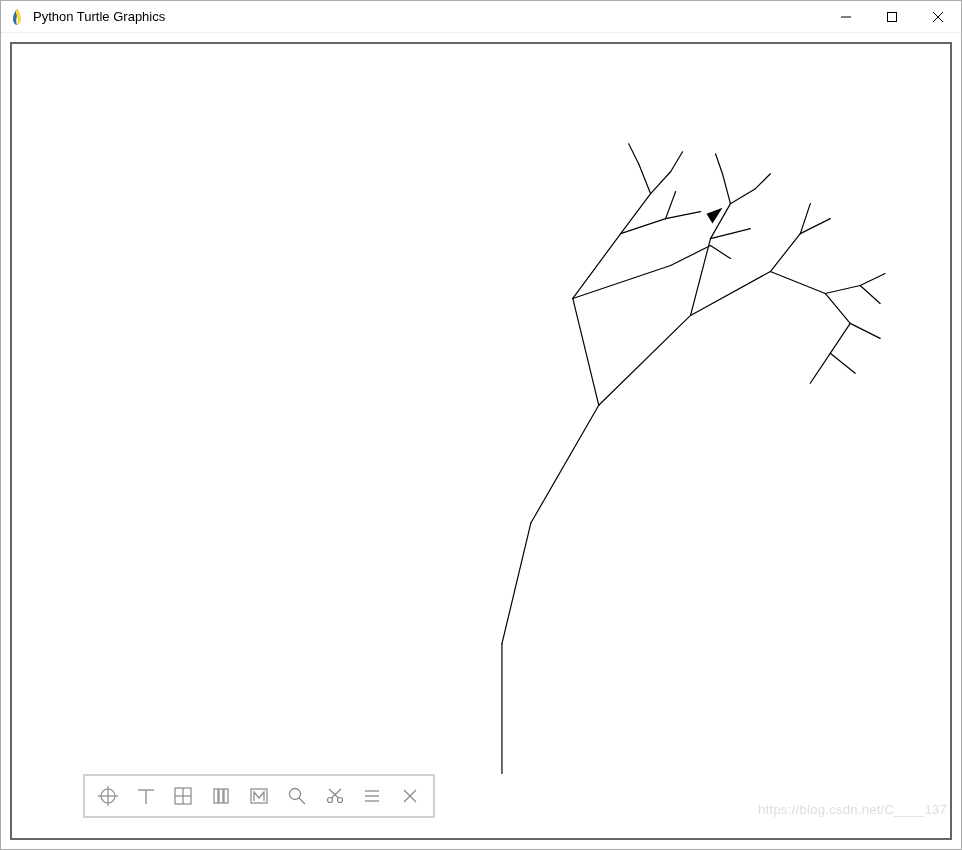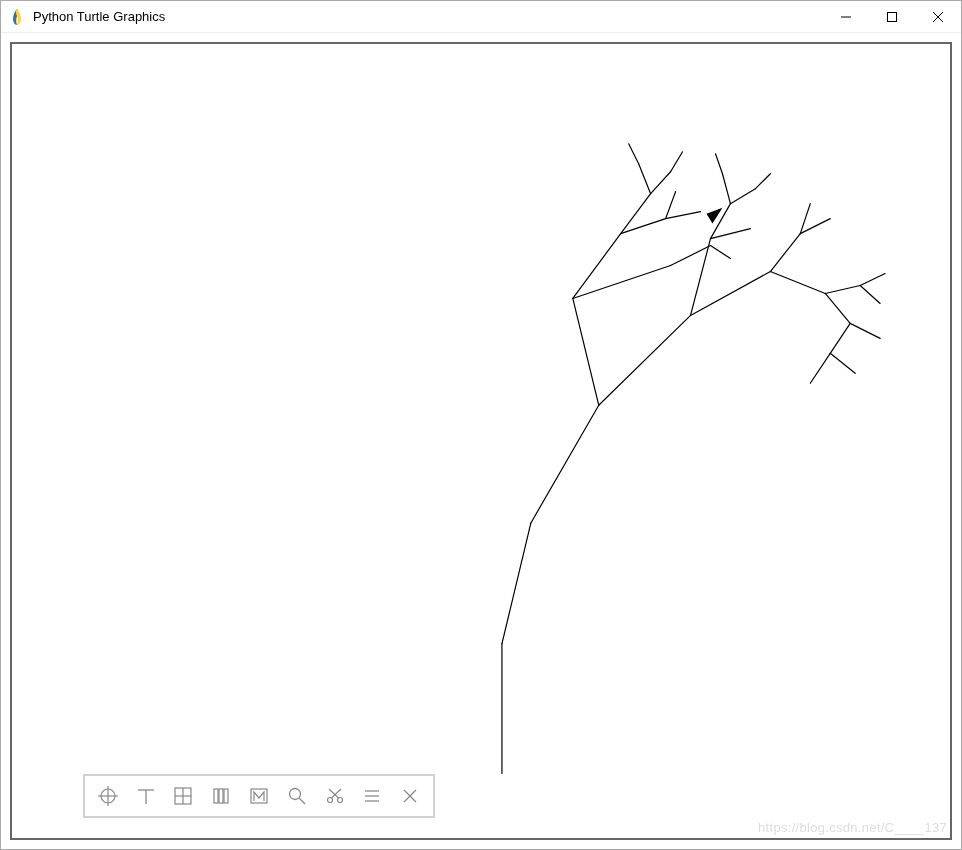--- a/index.html
+++ b/index.html
@@ -74,21 +74,21 @@
     }
     .toolbar-float .tool {
       width: 34px; height: 34px;
       display: flex; align-items: center; justify-content: center;
       color: #555;
     }
 
     .watermark {
       position: absolute;
       right: 14px;
-      bottom: 14px;
+      bottom: 32px;
       color: #ddd;
       font-size: 13px;
       letter-spacing: 0.3px;
       pointer-events: none;
     }
   </style>
 </head>
 <body>
 
 <div class="window">

